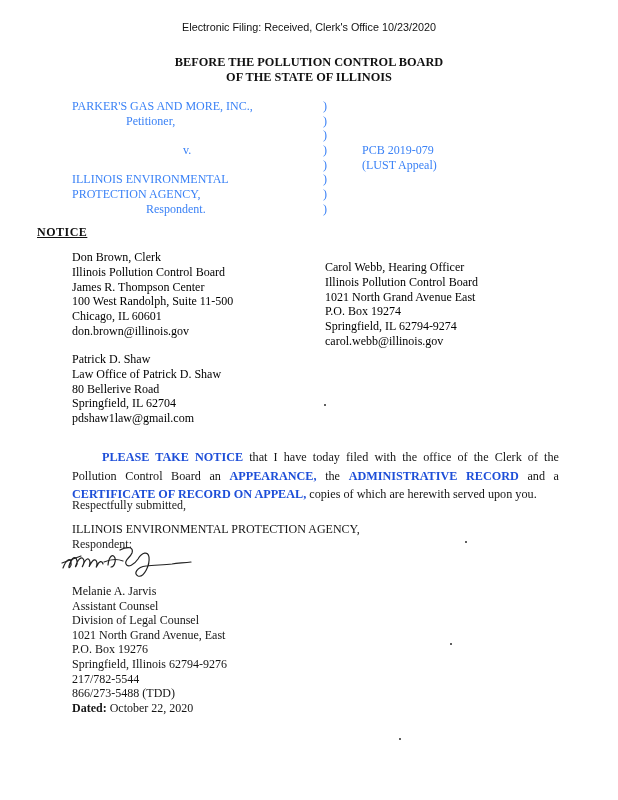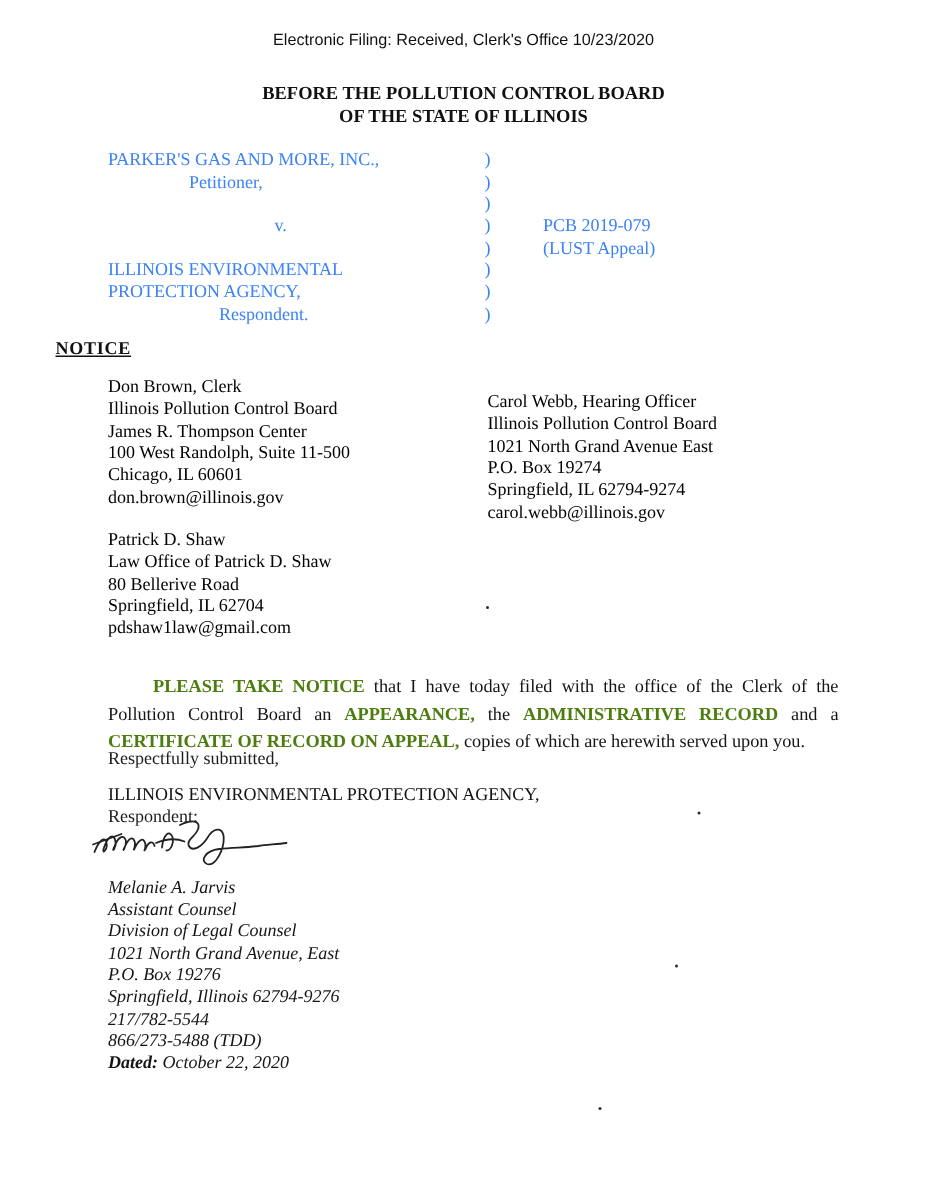--- a/index.html
+++ b/index.html
@@ -35,26 +35,26 @@
   .addr{line-height:14.8px;font-size:12px;color:#000000;}
   .col-clerk{top:250px;left:72px;}
   .col-hearing{top:260px;left:325px;}
   .col-shaw{top:352px;left:72px;}
   .email-underline{}
   .notice-par{
     top:436px;left:72px;width:487px;
     text-align:justify;text-indent:30px;
     line-height:18.5px;font-size:12.2px;color:#151515;
   }
-  .notice-par b{color:#4d7c0f;margin-top:11px;}
+  .notice-par b{color:#1d4ed8;margin-top:11px;}
   .closing{top:498px;left:72px;}
   .sig-agency{top:522px;left:72px;color:#131313;}
   .sig-role{top:537px;left:72px;}
   .sig-image{top:542px;left:60px;width:134px;height:44px;}
-  .sig-details{top:584px;left:72px;line-height:14.6px;font-size:12px;color:#151515;font-style:italic;}
+  .sig-details{top:584px;left:72px;line-height:14.6px;font-size:12px;color:#151515;}
   .dot{position:absolute;width:2px;height:2px;background:#2b2b2b;border-radius:50%;}
   .b{font-weight:bold;}
 </style>
 </head>
 <body>
 
 <div class="page">
 
   <div class="abs filing-header">Electronic Filing: Received, Clerk's Office 10/23/2020</div>
 

